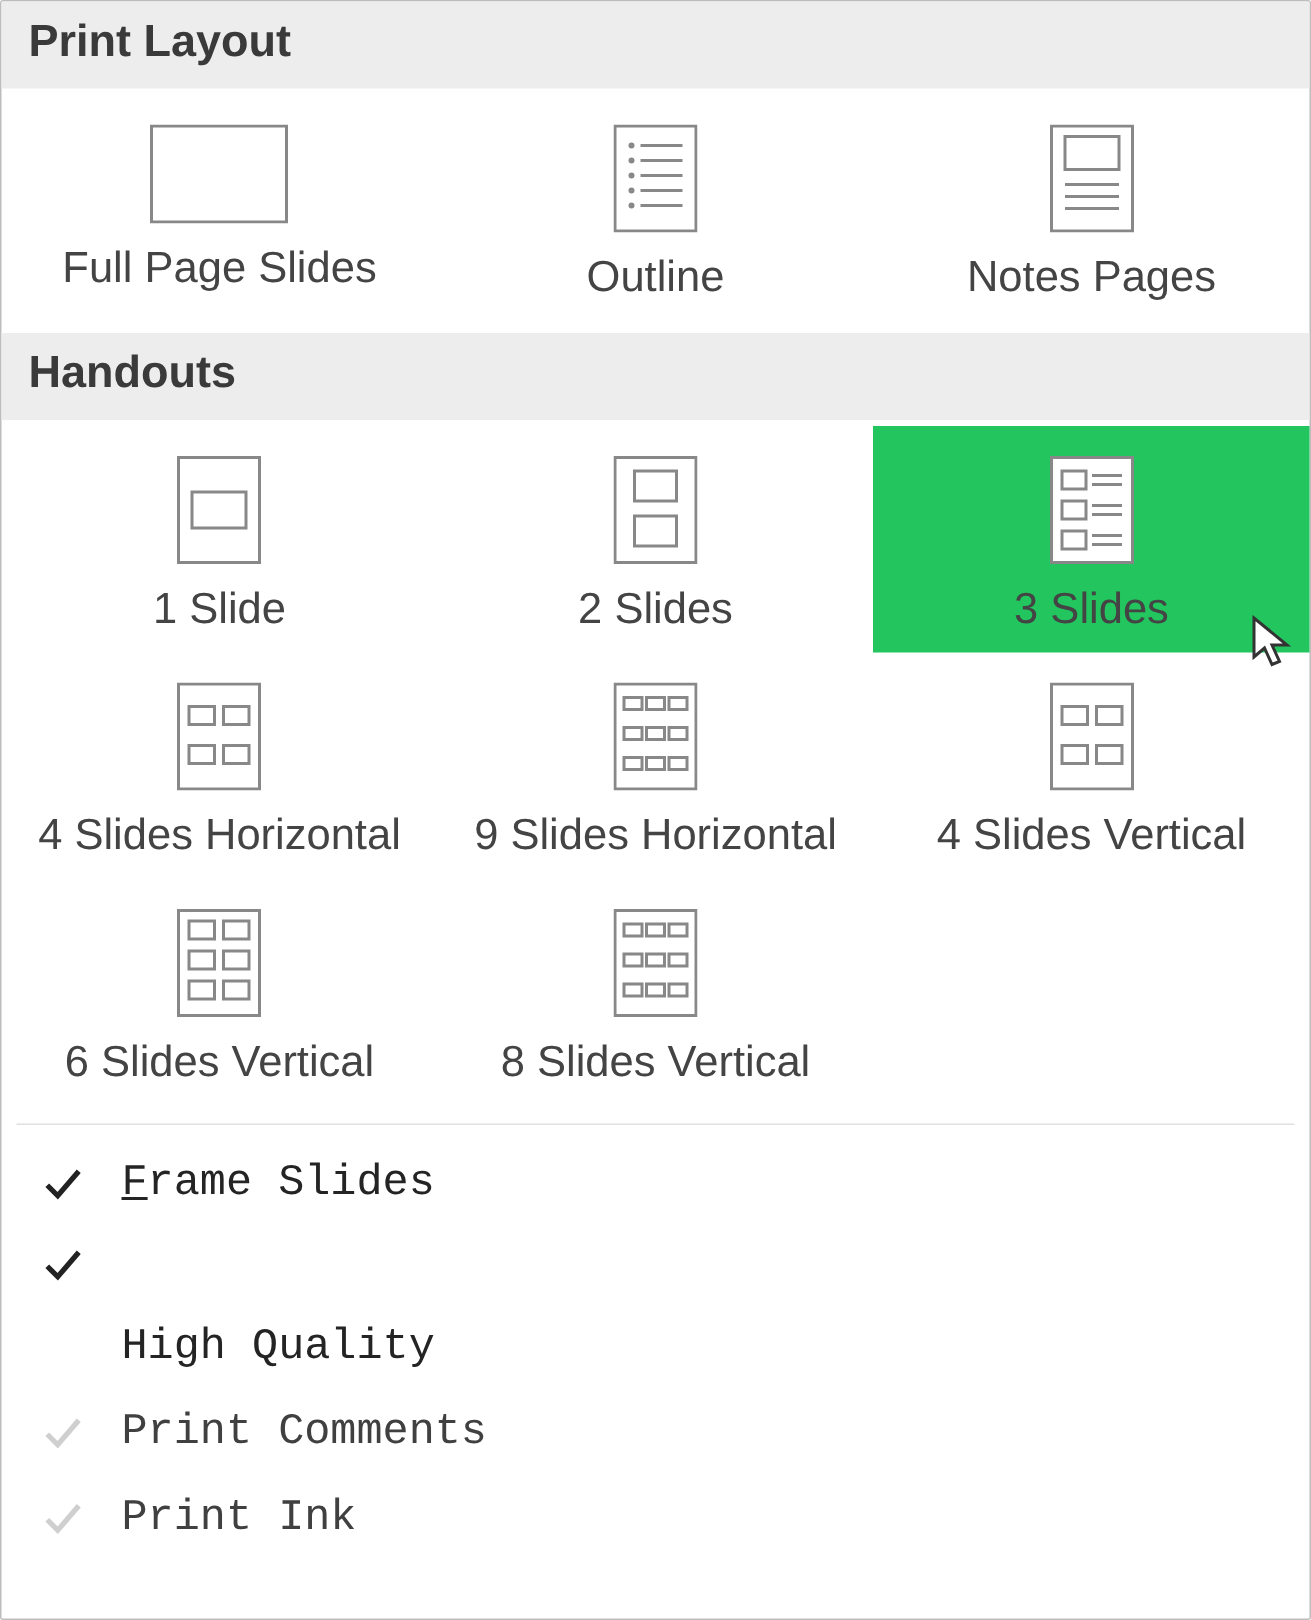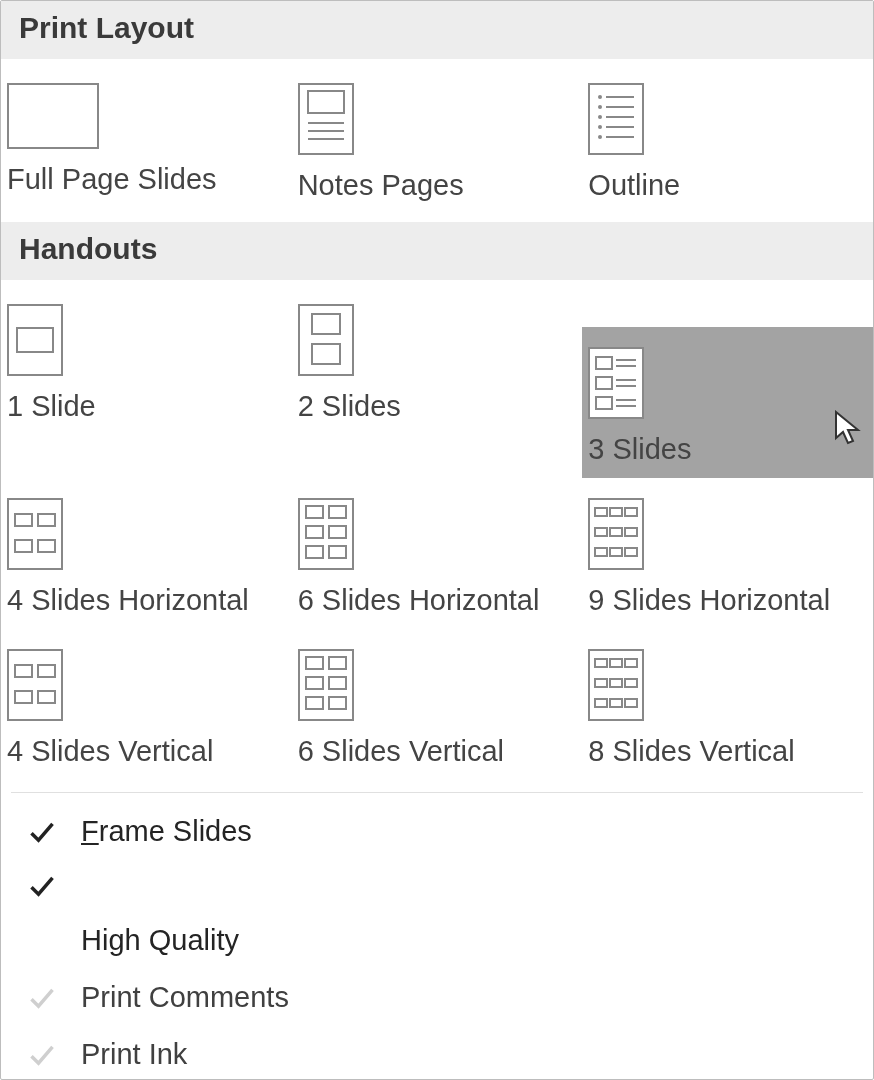--- a/index.html
+++ b/index.html
@@ -28,28 +28,27 @@
     padding: 10px 18px 14px 18px;
   }
   .grid3 {
     display: grid;
     grid-template-columns: repeat(3, 1fr);
     padding: 4px 0 8px 0;
   }
   .cell {
     display: flex;
     flex-direction: column;
-    align-items: flex-start;
+    align-items: center;
     justify-content: flex-start;
     padding: 20px 6px 12px 6px;
     cursor: default;
   }
   .cell.selected {
-    background: #a3a3a3;
-    margin-top: 43px;
+    background: #22c55e;
   }
   .cell .label {
     margin-top: 14px;
     font-size: 29px;
     color: #444;
     white-space: nowrap;
   }
   .thumb {
     display: block;
   }
@@ -61,20 +60,21 @@
     padding: 10px 8px 0 8px;
   }
   .opt-row {
     display: flex;
     align-items: center;
     gap: 18px;
     padding: 12px 12px;
     font-size: 29px;
     color: #242424;
     cursor: default;
+    font-family: Liberation Mono, monospace;
   }
   .opt-row.disabled {
     color: #404040;
   }
   .check-slot {
     width: 42px;
     display: flex;
     justify-content: center;
   }
   .checkmark {
@@ -95,50 +95,50 @@
 
   <div class="section-header">Print Layout</div>
 
   <div class="grid3">
 
     <div class="cell">
       <svg class="thumb" width="92" height="66" viewBox="0 0 92 66">
         <rect x="1" y="1" width="90" height="64" fill="#fff" stroke="#888" stroke-width="2"></rect>
       </svg>
       <div class="label">Full Page Slides</div>
-    </div>
-
-    <div class="cell">
-      <svg class="thumb" width="56" height="72" viewBox="0 0 56 72">
-        <rect x="1" y="1" width="54" height="70" fill="#fff" stroke="#888" stroke-width="2"></rect>
-        <rect x="10" y="8" width="36" height="22" fill="#fff" stroke="#888" stroke-width="2"></rect>
-        <line x1="10" y1="40" x2="46" y2="40" stroke="#888" stroke-width="2"></line>
-        <line x1="10" y1="48" x2="46" y2="48" stroke="#888" stroke-width="2"></line>
-        <line x1="10" y1="56" x2="46" y2="56" stroke="#888" stroke-width="2"></line>
-      </svg>
-      <div class="label">Notes Pages</div>
     </div>
 
     <div class="cell">
       <svg class="thumb" width="56" height="72" viewBox="0 0 56 72">
         <rect x="1" y="1" width="54" height="70" fill="#fff" stroke="#888" stroke-width="2"></rect>
         <circle cx="12" cy="14" r="2" fill="#888"></circle>
           <line x1="18" y1="14" x2="46" y2="14" stroke="#888" stroke-width="2"></line>
         <circle cx="12" cy="24" r="2" fill="#888"></circle>
           <line x1="18" y1="24" x2="46" y2="24" stroke="#888" stroke-width="2"></line>
         <circle cx="12" cy="34" r="2" fill="#888"></circle>
           <line x1="18" y1="34" x2="46" y2="34" stroke="#888" stroke-width="2"></line>
         <circle cx="12" cy="44" r="2" fill="#888"></circle>
           <line x1="18" y1="44" x2="46" y2="44" stroke="#888" stroke-width="2"></line>
         <circle cx="12" cy="54" r="2" fill="#888"></circle>
           <line x1="18" y1="54" x2="46" y2="54" stroke="#888" stroke-width="2"></line>
       </svg>
       <div class="label">Outline</div>
     </div>
 
+    <div class="cell">
+      <svg class="thumb" width="56" height="72" viewBox="0 0 56 72">
+        <rect x="1" y="1" width="54" height="70" fill="#fff" stroke="#888" stroke-width="2"></rect>
+        <rect x="10" y="8" width="36" height="22" fill="#fff" stroke="#888" stroke-width="2"></rect>
+        <line x1="10" y1="40" x2="46" y2="40" stroke="#888" stroke-width="2"></line>
+        <line x1="10" y1="48" x2="46" y2="48" stroke="#888" stroke-width="2"></line>
+        <line x1="10" y1="56" x2="46" y2="56" stroke="#888" stroke-width="2"></line>
+      </svg>
+      <div class="label">Notes Pages</div>
+    </div>
+
   </div>
 
   <div class="section-header">Handouts</div>
 
   <div class="grid3">
 
     <div class="cell">
       <svg class="thumb" width="56" height="72" viewBox="0 0 56 72">
         <rect x="1" y="1" width="54" height="70" fill="#fff" stroke="#888" stroke-width="2"></rect>
         <rect x="10" y="24" width="36" height="24" fill="#fff" stroke="#888" stroke-width="2"></rect>
@@ -175,32 +175,20 @@
       <svg class="thumb" width="56" height="72" viewBox="0 0 56 72">
         <rect x="1" y="1" width="54" height="70" fill="#fff" stroke="#888" stroke-width="2"></rect>
         <rect x="8" y="16" width="17" height="12" fill="#fff" stroke="#888" stroke-width="2"></rect>
         <rect x="31" y="16" width="17" height="12" fill="#fff" stroke="#888" stroke-width="2"></rect>
         <rect x="8" y="42" width="17" height="12" fill="#fff" stroke="#888" stroke-width="2"></rect>
         <rect x="31" y="42" width="17" height="12" fill="#fff" stroke="#888" stroke-width="2"></rect>
       </svg>
       <div class="label">4 Slides Horizontal</div>
     </div>
 
-    <div class="cell">
-      <svg class="thumb" width="56" height="72" viewBox="0 0 56 72">
-        <rect x="1" y="1" width="54" height="70" fill="#fff" stroke="#888" stroke-width="2"></rect>
-        <rect x="8" y="8" width="17" height="12" fill="#fff" stroke="#888" stroke-width="2"></rect>
-        <rect x="31" y="8" width="17" height="12" fill="#fff" stroke="#888" stroke-width="2"></rect>
-        <rect x="8" y="28" width="17" height="12" fill="#fff" stroke="#888" stroke-width="2"></rect>
-        <rect x="31" y="28" width="17" height="12" fill="#fff" stroke="#888" stroke-width="2"></rect>
-        <rect x="8" y="48" width="17" height="12" fill="#fff" stroke="#888" stroke-width="2"></rect>
-        <rect x="31" y="48" width="17" height="12" fill="#fff" stroke="#888" stroke-width="2"></rect>
-      </svg>
-      <div class="label">6 Slides Horizontal</div>
-    </div>
 
     <div class="cell">
       <svg class="thumb" width="56" height="72" viewBox="0 0 56 72">
         <rect x="1" y="1" width="54" height="70" fill="#fff" stroke="#888" stroke-width="2"></rect>
         <rect x="7" y="10" width="12" height="8" fill="#fff" stroke="#888" stroke-width="2"></rect>
         <rect x="22" y="10" width="12" height="8" fill="#fff" stroke="#888" stroke-width="2"></rect>
         <rect x="37" y="10" width="12" height="8" fill="#fff" stroke="#888" stroke-width="2"></rect>
         <rect x="7" y="30" width="12" height="8" fill="#fff" stroke="#888" stroke-width="2"></rect>
         <rect x="22" y="30" width="12" height="8" fill="#fff" stroke="#888" stroke-width="2"></rect>
         <rect x="37" y="30" width="12" height="8" fill="#fff" stroke="#888" stroke-width="2"></rect>

